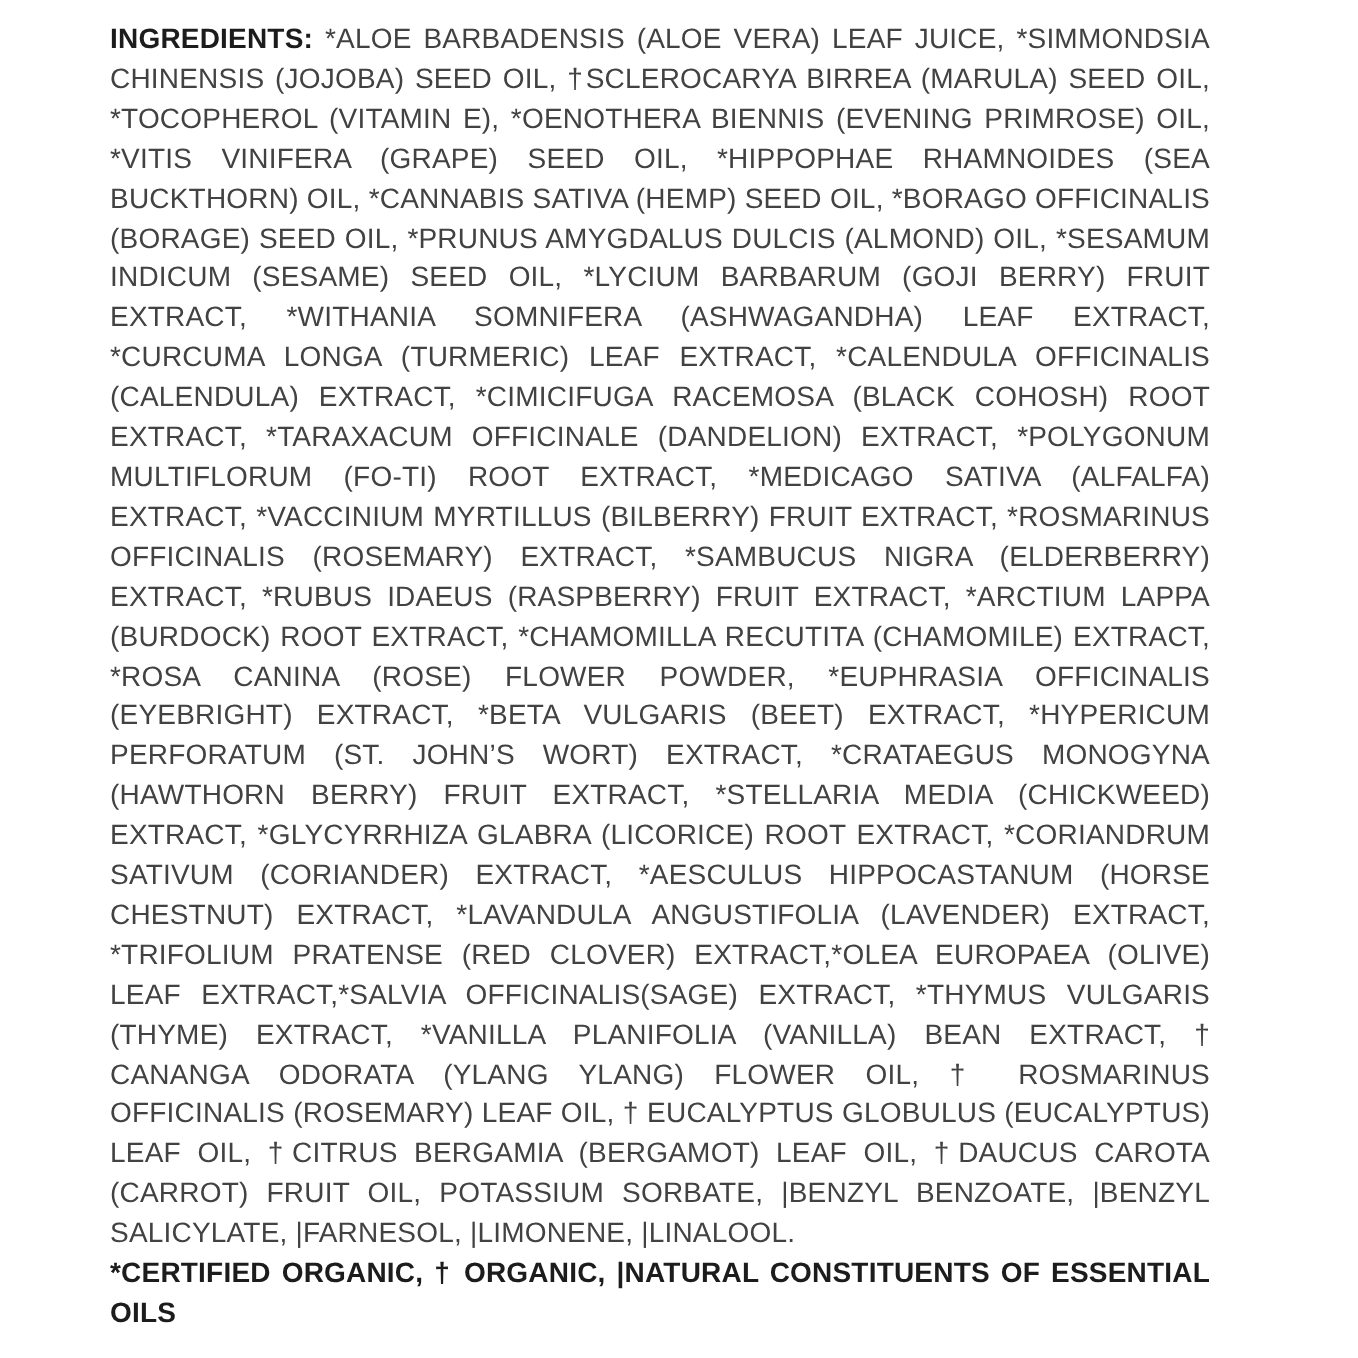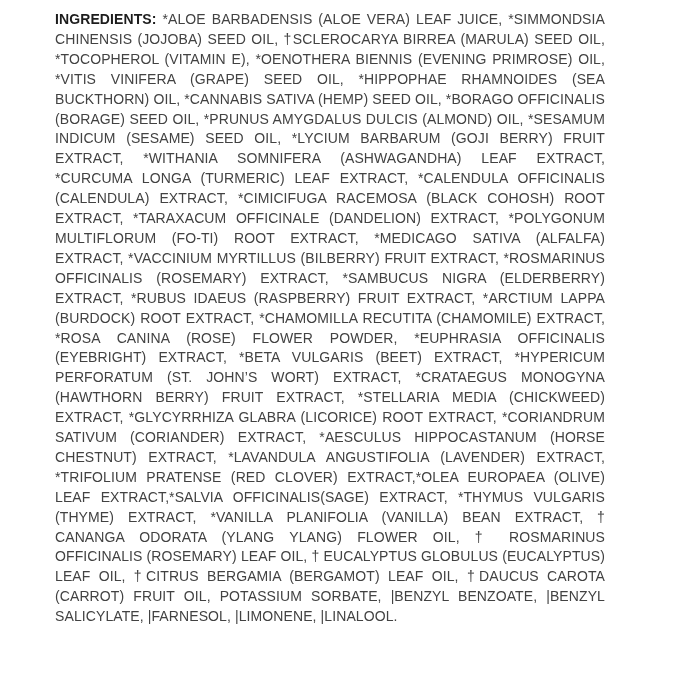--- a/index.html
+++ b/index.html
@@ -43,13 +43,14 @@
   }
 </style>
 </head>
 <body>
 
 <div class="label-page">
   <p class="ingredients-paragraph">
     <strong class="ingredients-heading">INGREDIENTS:</strong>
     <span>*ALOE BARBADENSIS (ALOE VERA) LEAF JUICE, *SIMMONDSIA CHINENSIS (JOJOBA) SEED OIL, †SCLEROCARYA BIRREA (MARULA) SEED OIL, *TOCOPHEROL (VITAMIN E), *OENOTHERA BIENNIS (EVENING PRIMROSE) OIL, *VITIS VINIFERA (GRAPE) SEED OIL, *HIPPOPHAE RHAMNOIDES (SEA BUCKTHORN) OIL, *CANNABIS SATIVA (HEMP) SEED OIL, *BORAGO OFFICINALIS (BORAGE) SEED OIL, *PRUNUS AMYGDALUS DULCIS (ALMOND) OIL, *SESAMUM INDICUM (SESAME) SEED OIL, *LYCIUM BARBARUM (GOJI BERRY) FRUIT EXTRACT, *WITHANIA SOMNIFERA (ASHWAGANDHA) LEAF EXTRACT, *CURCUMA LONGA (TURMERIC) LEAF EXTRACT, *CALENDULA OFFICINALIS (CALENDULA) EXTRACT, *CIMICIFUGA RACEMOSA (BLACK COHOSH) ROOT EXTRACT, *TARAXACUM OFFICINALE (DANDELION) EXTRACT, *POLYGONUM MULTIFLORUM (FO-TI) ROOT EXTRACT, *MEDICAGO SATIVA (ALFALFA) EXTRACT, *VACCINIUM MYRTILLUS (BILBERRY) FRUIT EXTRACT, *ROSMARINUS OFFICINALIS (ROSEMARY) EXTRACT, *SAMBUCUS NIGRA (ELDERBERRY) EXTRACT, *RUBUS IDAEUS (RASPBERRY) FRUIT EXTRACT, *ARCTIUM LAPPA (BURDOCK) ROOT EXTRACT, *CHAMOMILLA RECUTITA (CHAMOMILE) EXTRACT, *ROSA CANINA (ROSE) FLOWER POWDER, *EUPHRASIA OFFICINALIS (EYEBRIGHT) EXTRACT, *BETA VULGARIS (BEET) EXTRACT, *HYPERICUM PERFORATUM (ST. JOHN’S WORT) EXTRACT, *CRATAEGUS MONOGYNA (HAWTHORN BERRY) FRUIT EXTRACT, *STELLARIA MEDIA (CHICKWEED) EXTRACT, *GLYCYRRHIZA GLABRA (LICORICE) ROOT EXTRACT, *CORIANDRUM SATIVUM (CORIANDER) EXTRACT, *AESCULUS HIPPOCASTANUM (HORSE CHESTNUT) EXTRACT, *LAVANDULA ANGUSTIFOLIA (LAVENDER) EXTRACT, *TRIFOLIUM PRATENSE (RED CLOVER) EXTRACT,*OLEA EUROPAEA (OLIVE) LEAF EXTRACT,*SALVIA OFFICINALIS(SAGE) EXTRACT, *THYMUS VULGARIS (THYME) EXTRACT, *VANILLA PLANIFOLIA (VANILLA) BEAN EXTRACT, † CANANGA ODORATA (YLANG YLANG) FLOWER OIL, † ROSMARINUS OFFICINALIS (ROSEMARY) LEAF OIL, † EUCALYPTUS GLOBULUS (EUCALYPTUS) LEAF OIL, †CITRUS BERGAMIA (BERGAMOT) LEAF OIL, †DAUCUS CAROTA (CARROT) FRUIT OIL, POTASSIUM SORBATE, |BENZYL BENZOATE, |BENZYL SALICYLATE, |FARNESOL, |LIMONENE, |LINALOOL.</span>
   </p>
+  <p class="footnote-paragraph">*CERTIFIED ORGANIC, † ORGANIC, |NATURAL CONSTITUENTS OF ESSENTIAL OILS</p>
 </div>
 
 </body></html>

